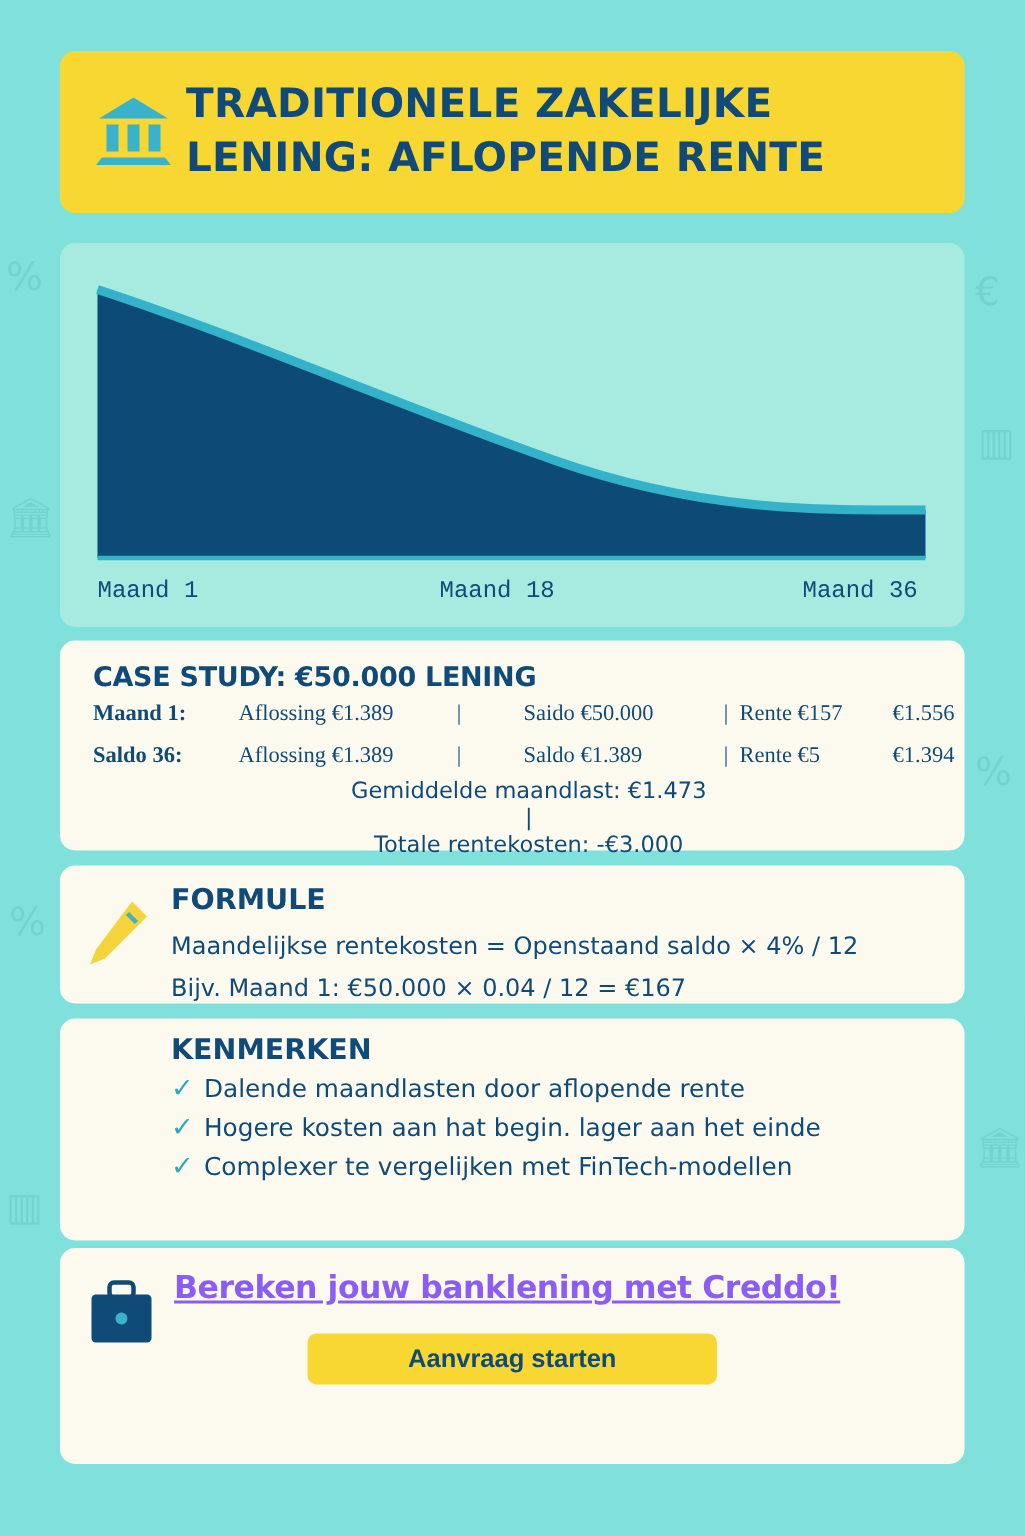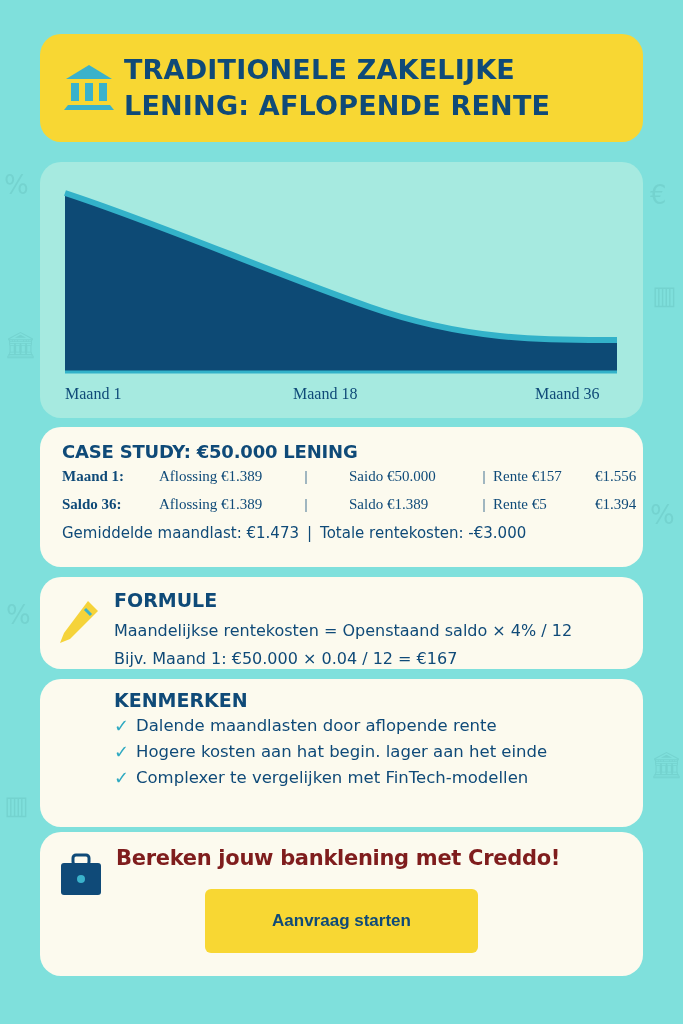--- a/index.html
+++ b/index.html
@@ -8,70 +8,70 @@
     background: #7fe0dc;
     font-family: "DejaVu Sans", sans-serif;
     color: #0f4a78;
     position: relative;
   }
   .bg-deco {
     position: absolute; color: #6cc9c6; opacity: 0.55; font-size: 26px;
     font-family: "DejaVu Sans", sans-serif; pointer-events: none;
   }
   .card {
-    position: absolute; left: 40px; width: 603px; border-radius: 21px;
+    position: absolute; left: 40px; width: 603px; border-radius: 10px;
   }
   
   .header {
     top: 34px; height: 108px; background: #f8d733;
     display: flex; align-items: center; padding-left: 22px;
   }
   .header .bank-icon { width: 54px; height: 54px; margin-right: 8px; flex: none; }
   .header h1 {
     font-family: "DejaVu Sans", sans-serif; font-weight: bold;
     font-size: 27px; line-height: 36px; color: #0f4a78; letter-spacing: 0.2px;
   }
   
   .chart-card {
     top: 162px; height: 256px; background: #a6eae0;
   }
   .chart-card svg { position: absolute; left: 0; top: 0; }
   .x-label {
     position: absolute; top: 223px; font-size: 16px; color: #0f4a78;
-    font-family: Liberation Serif, serif;
+    font-family: Liberation Mono, monospace;
   }
   
   .cream { background: #fcfaee; }
   .case-card { top: 427px; height: 140px; padding: 14px 0 0 22px; }
   .case-title { font-weight: bold; font-size: 18px; color: #0f4a78; margin-bottom: 0; letter-spacing: -0.2px; }
   .case-row { display: flex; font-size: 15px; height: 28px; align-items: center; white-space: nowrap; font-family: Liberation Serif, serif; }
   .case-row .lbl { font-weight: bold; width: 97px; }
   .case-row .aflos { width: 140px; }
   .case-row .sep { width: 14px; text-align: center; color: #0f4a78; }
   .case-row .saldo { width: 128px; margin-left: 36px; }
   .case-row .rente { width: 104px; padding-left: 2px; }
   .case-row .total { }
-  .case-footer { font-size: 15px; height: 30px; display: flex; align-items: center; white-space: nowrap; }
+  .case-footer { font-size: 15px; height: 30px; display: flex; align-items: center; white-space: nowrap; flex-direction: column; }
   
   .formule-card { top: 577px; height: 92px; }
   .pencil-icon { position: absolute; left: 18px; top: 22px; width: 42px; height: 46px; }
   .formule-body { position: absolute; left: 74px; top: 12px; }
   .sec-title { font-weight: bold; font-size: 19px; color: #0f4a78; margin-bottom: 6px; }
   .formule-line { font-size: 16px; height: 28px; line-height: 28px; white-space: nowrap; }
   
   .kenm-card { top: 679px; height: 148px; }
   .kenm-body { position: absolute; left: 74px; top: 10px; }
   .kenm-item { font-size: 16.5px; height: 26px; line-height: 26px; display: flex; align-items: center; white-space: nowrap; }
   .check-icon { color: #2ea9c1; font-size: 18px; font-weight: bold; width: 22px; }
   
   .cta-card { top: 832px; height: 144px; }
   .brief-icon { position: absolute; left: 20px; top: 20px; width: 42px; height: 44px; }
-  .cta-title { position: absolute; left: 76px; top: 14px; font-size: 21px; font-weight: bold; color: #7f1d1d; white-space: nowrap; letter-spacing: -0.3px; }
+  .cta-title { position: absolute; left: 76px; top: 14px; font-size: 21px; font-weight: bold; color: #8b5cf6; white-space: nowrap; letter-spacing: -0.3px; text-decoration: underline; }
   .cta-button {
-    position: absolute; left: 165px; top: 57px; width: 273px; height: 64px;
+    position: absolute; left: 165px; top: 57px; width: 273px; height: 34px;
     background: #f8d733; border-radius: 6px; border: none;
     font-family: "Liberation Sans", sans-serif; font-weight: bold; font-size: 17px; color: #0f4a78;
     display: flex; align-items: center; justify-content: center; cursor: pointer;
   }
 </style>
 </head>
 <body>
 
 <div class="bg-deco" style="left:4px;top:170px;">%</div>
 <div class="bg-deco" style="left:4px;top:330px;">🏛</div>

